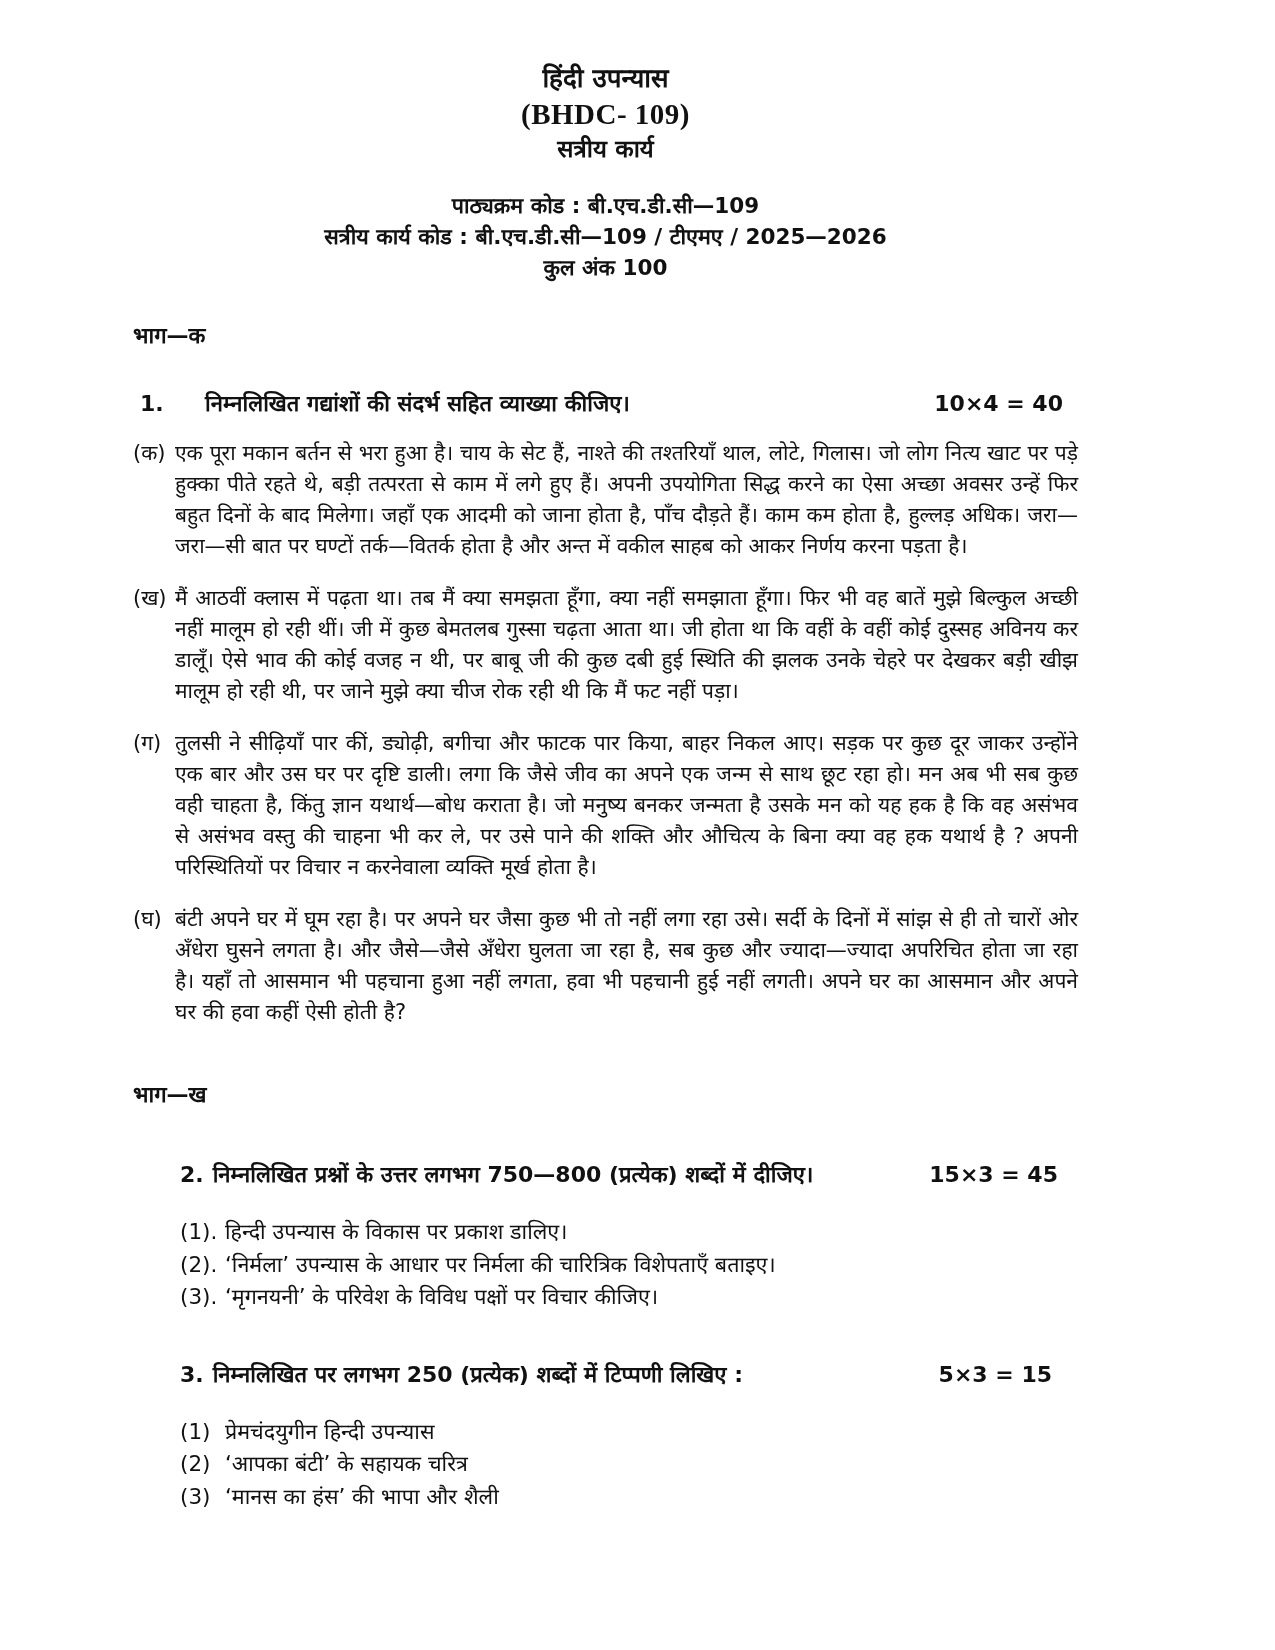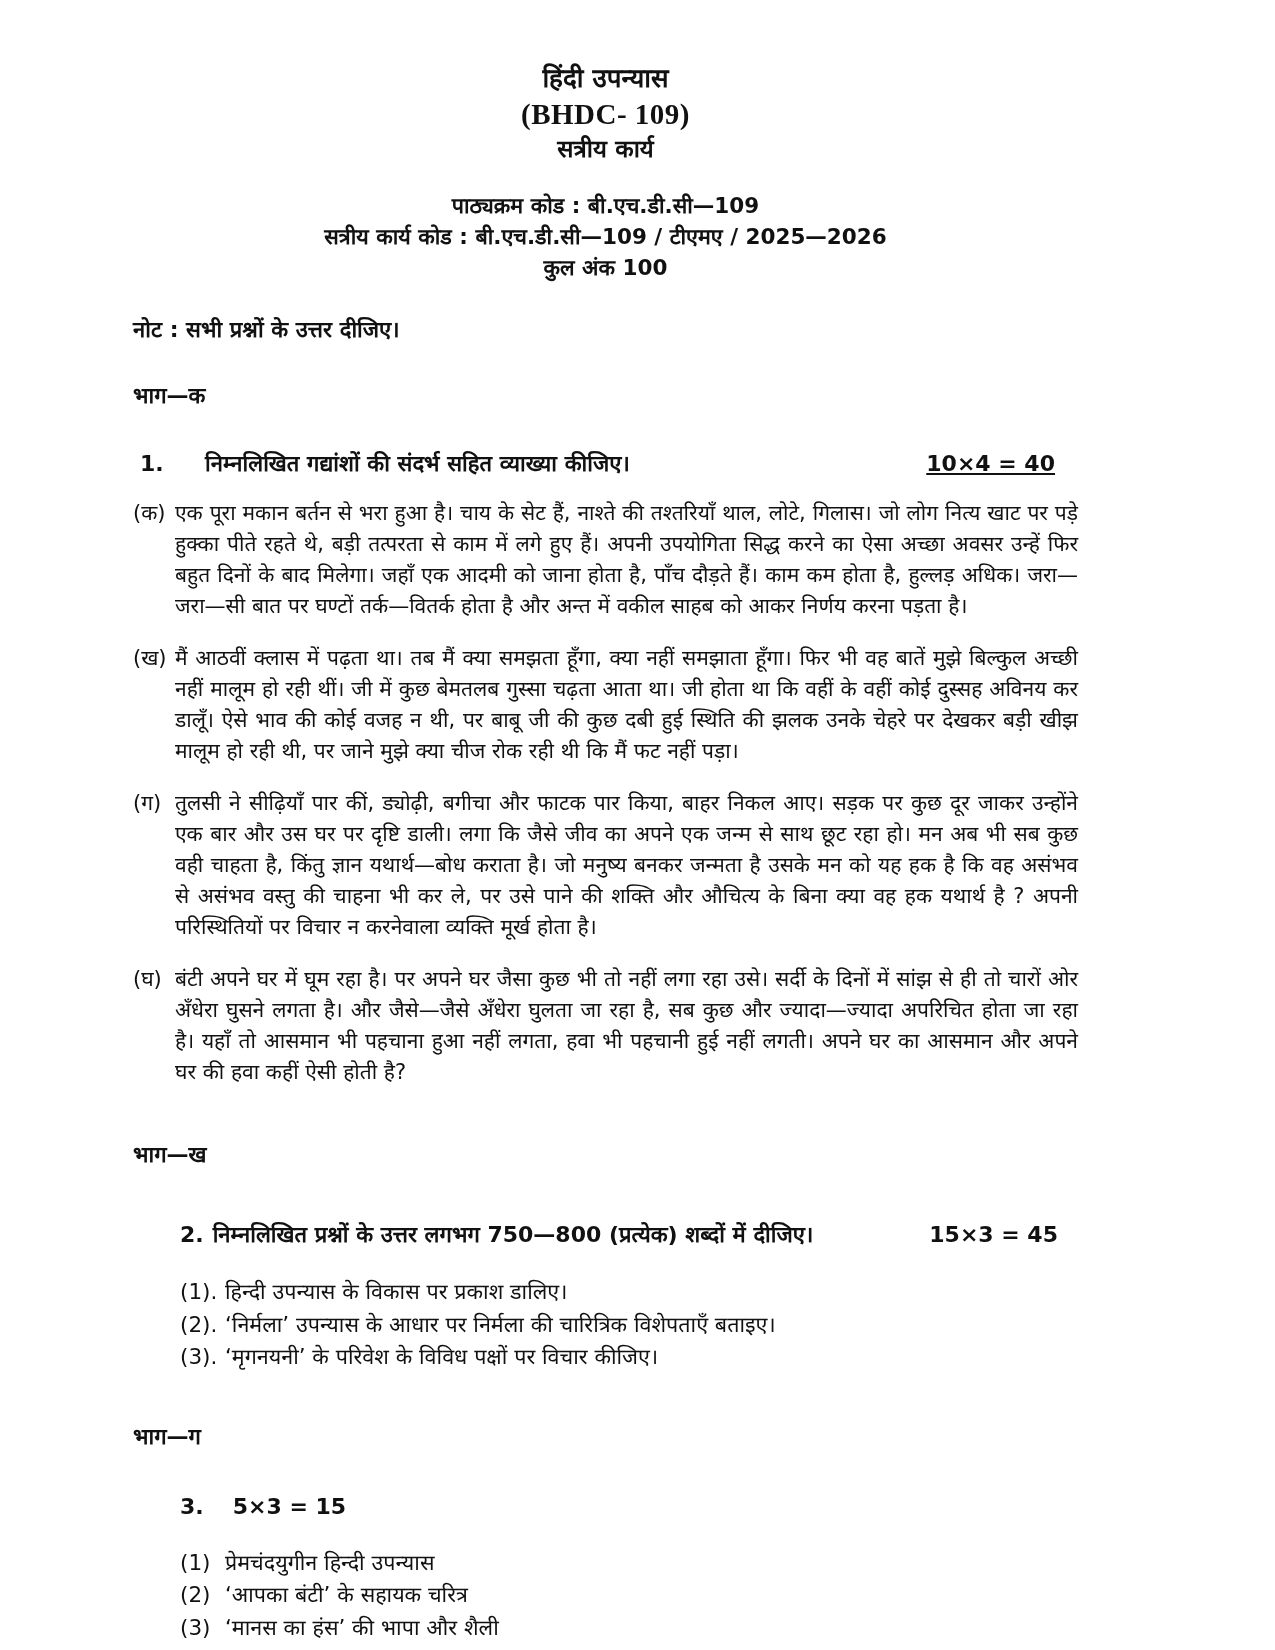--- a/index.html
+++ b/index.html
@@ -48,21 +48,21 @@
   .heading-k { margin-top: 36px; }
   .heading-kh { margin-top: 50px; }
   .heading-g { margin-top: 46px; }
 
   
   .q-row { display: flex; align-items: baseline; font-weight: bold; font-size: 22px; }
   .q1-row { margin-top: 38px; }
   .q1-row .q-num { width: 72px; padding-left: 7px; flex: 0 0 auto; }
   .q-text { flex: 1 1 auto; }
   .q-marks { flex: 0 0 auto; white-space: nowrap; }
-  .q1-row .q-marks { margin-left: 20px; margin-right: 23px; text-decoration: underline; }
+  .q1-row .q-marks { margin-left: 20px; margin-right: 15px; }
 
   .q2-row { margin-top: 50px; margin-left: 47px; }
   .q2-row .q-num { margin-right: 9px; flex: 0 0 auto; }
   .q2-row .q-marks { margin-left: 28px; margin-right: 20px; }
 
   .q3-row { margin-top: 44px; margin-left: 47px; }
   .q3-row .q-num { margin-right: 9px; flex: 0 0 auto; }
   .q3-row .q-marks { margin-left: 20px; margin-right: 26px; }
 
   
@@ -93,21 +93,20 @@
     <div class="title-line2">(BHDC- 109)</div>
     <div class="title-line3">सत्रीय कार्य</div>
   </div>
 
   <div class="codes-block">
     <div>पाठ्यक्रम कोड : बी.एच.डी.सी—109</div>
     <div>सत्रीय कार्य कोड : बी.एच.डी.सी—109 / टीएमए / 2025—2026</div>
     <div>कुल अंक 100</div>
   </div>
 
-  <div class="note-line">नोट : सभी प्रश्नों के उत्तर दीजिए।</div>
 
   <div class="section-heading heading-k">भाग—क</div>
 
   <div class="q-row q1-row">
     <span class="q-num">1.</span>
     <span class="q-text">निम्नलिखित गद्यांशों की संदर्भ सहित व्याख्या कीजिए।</span>
     <span class="q-marks">10×4 = 40</span>
   </div>
 
   <div class="passages">
@@ -145,24 +144,24 @@
     <div class="item-row">
       <span class="item-label">(2).</span>
       <span class="item-text">‘निर्मला’ उपन्यास के आधार पर निर्मला की चारित्रिक विशेपताएँ बताइए।</span>
     </div>
     <div class="item-row">
       <span class="item-label">(3).</span>
       <span class="item-text">‘मृगनयनी’ के परिवेश के विविध पक्षों पर विचार कीजिए।</span>
     </div>
   </div>
 
-  <div class="section-heading heading-g">भाग—ग</div>
 
   <div class="q-row q3-row">
     <span class="q-num">3.</span>
+    <span class="q-text">निम्नलिखित पर लगभग 250 (प्रत्येक) शब्दों में टिप्पणी लिखिए :</span>
     <span class="q-marks">5×3 = 15</span>
   </div>
 
   <div class="item-list">
     <div class="item-row">
       <span class="item-label">(1)</span>
       <span class="item-text">प्रेमचंदयुगीन हिन्दी उपन्यास</span>
     </div>
     <div class="item-row">
       <span class="item-label">(2)</span>

